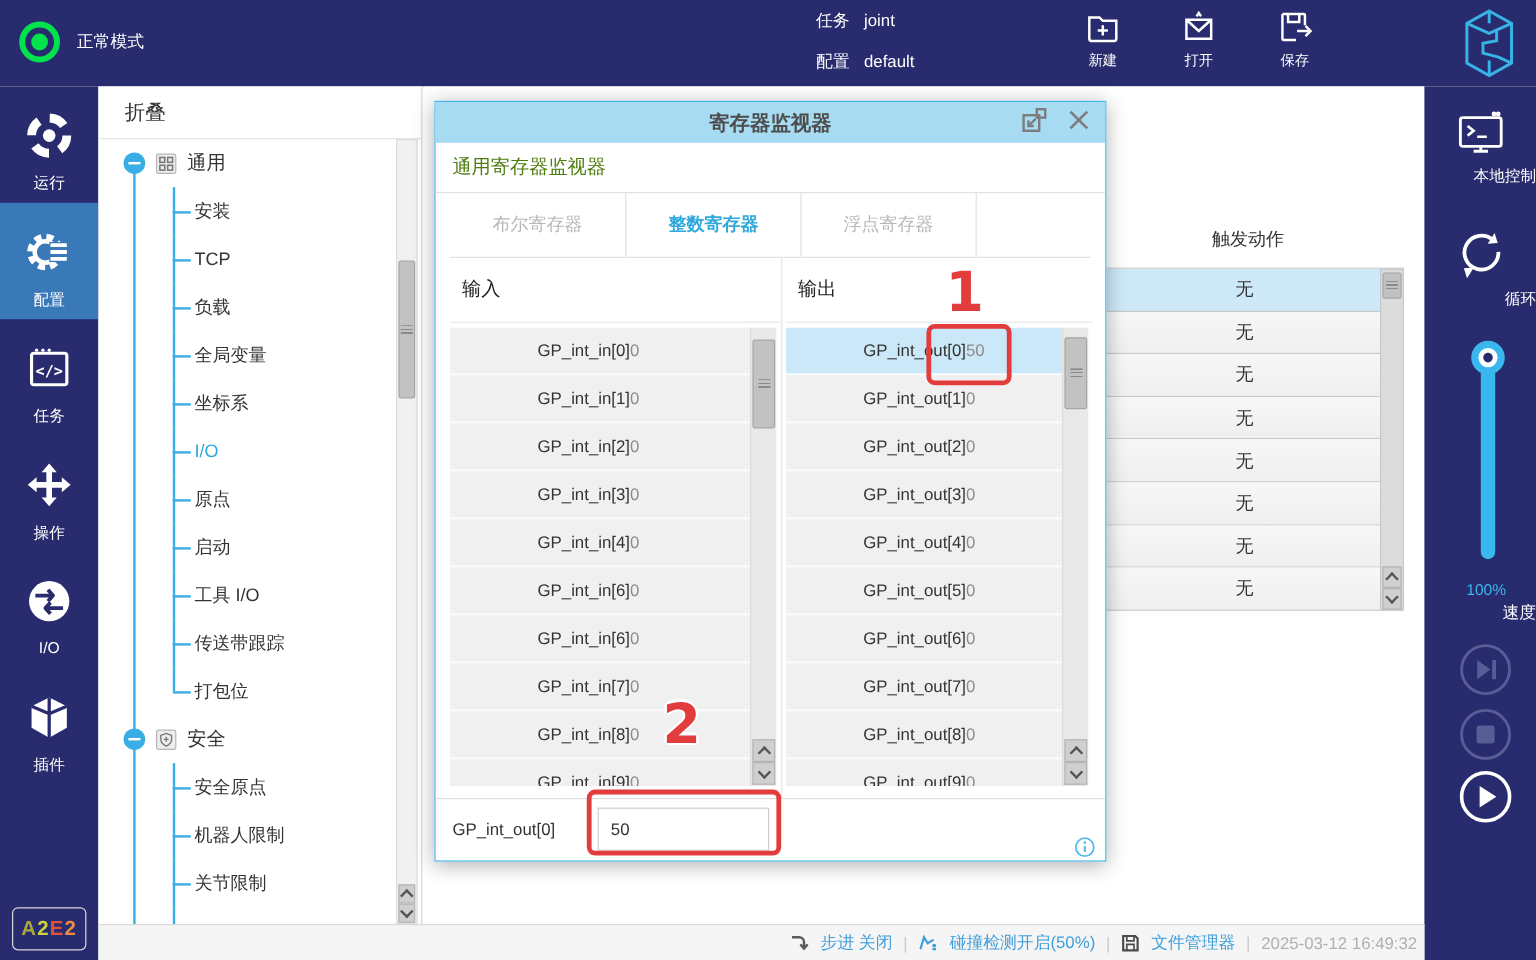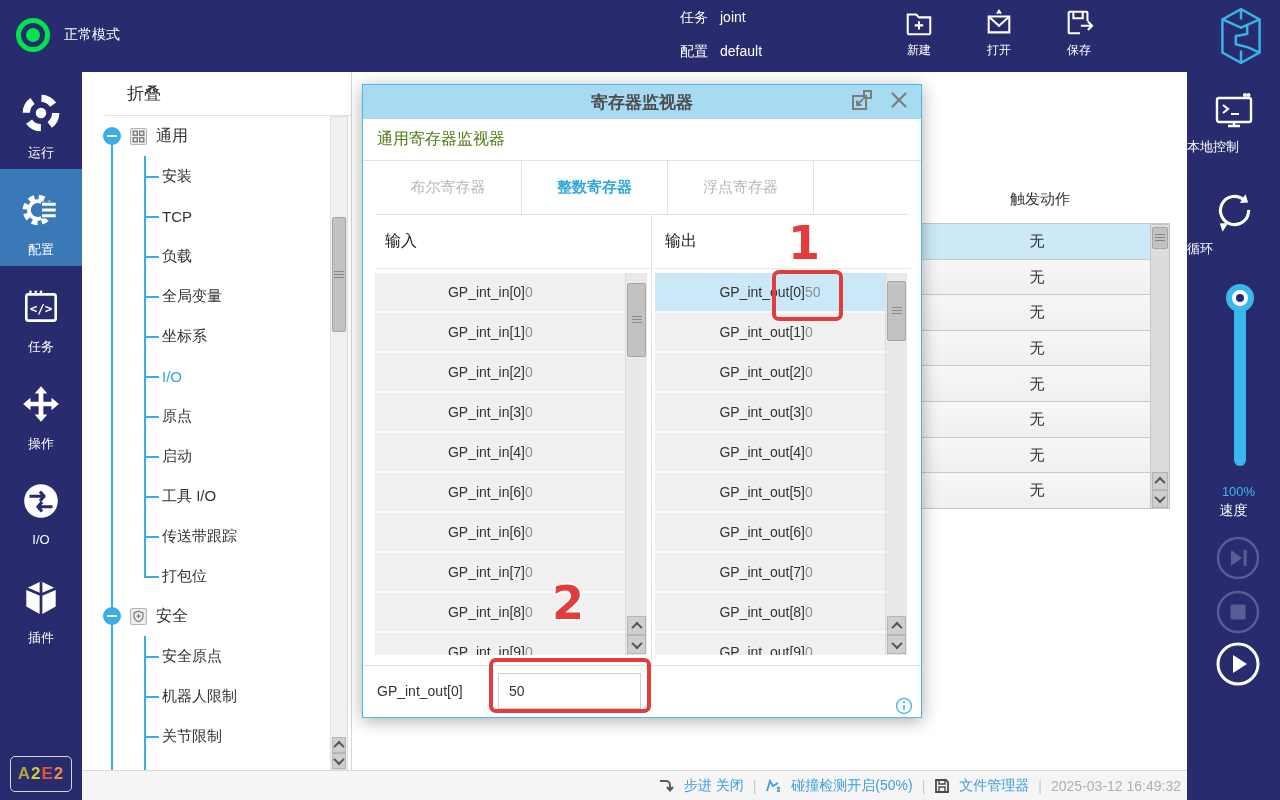--- a/index.html
+++ b/index.html
@@ -20,21 +20,21 @@
   .logo { position:absolute; left:1214px; top:5px; width:54px; height:62px; }
 
   
   .lsb { position:absolute; left:0; top:72px; width:82px; height:728px; background:#282b6d; }
   .lsb-item { width:82px; height:97px; display:flex; flex-direction:column; align-items:center; padding-top:20px; color:#fff; font-size:13px; cursor:pointer; }
   .lsb-item.active { background:#3a79b8; }
   .lsb-item svg { margin-bottom:7px; }
   .badge { position:absolute; left:10px; top:684px; width:62px; height:36px; border:1px solid #d8d8d8; border-radius:5px; display:flex; align-items:center; justify-content:center; font-size:17px; font-weight:bold; letter-spacing:1px; }
 
   
-  .tree-panel { position:absolute; left:82px; top:72px; width:270px; height:698px; background:#fff; border-right:1px solid #d6d6d6; overflow:hidden;padding-left:23px; }
+  .tree-panel { position:absolute; left:82px; top:72px; width:270px; height:698px; background:#fff; border-right:1px solid #d6d6d6; overflow:hidden; }
   .tree-header { height:44px; border-bottom:1px solid #e3e3e3; display:flex; align-items:center; padding-left:22px; font-size:17px; color:#333; }
   .tree { position:absolute; left:0; top:44px; right:22px; bottom:0; overflow:hidden; }
   .trunk { position:absolute; left:29px; top:22px; bottom:0; width:2px; background:#3aaee4; }
   .troot { position:relative; height:40px; display:flex; align-items:center; gap:9px; padding-left:21px; }
   .minus-circle { width:18px; height:18px; border-radius:50%; background:#3aaee4; position:relative; flex:none; z-index:1; }
   .minus-circle::after { content:''; position:absolute; left:4px; top:8px; width:10px; height:2px; background:#fff; }
   .ticon { width:17px; height:17px; background:#ededed; border:1px solid #b5b5b5; border-radius:2px; display:flex; align-items:center; justify-content:center; flex:none; }
   .troot-label { font-size:16px; color:#333; }
   .tchildren { list-style:none; margin-left:62px; }
   .tnode { position:relative; height:40px; display:flex; align-items:center; padding-left:18px; font-size:15px; color:#333; cursor:pointer; }
@@ -92,27 +92,27 @@
   .info-icon { position:absolute; right:8px; bottom:4px; width:18px; height:18px; }
 
   
   .ann { position:absolute; z-index:30; }
   .ann-box { border:4px solid #e23c3c; border-radius:7px; }
   .ann-num { color:#e23c3c; font-weight:bold; font-size:46px; font-family:"DejaVu Sans",sans-serif;
       text-shadow:-2px 0 #fff,2px 0 #fff,0 -2px #fff,0 2px #fff,-1px -1px #fff,1px 1px #fff,-1px 1px #fff,1px -1px #fff; }
 
   
   .rsb { position:absolute; left:1187px; top:72px; width:93px; height:728px; background:#282b6d; }
-  .rsb-item { position:absolute; left:0; width:93px; text-align:left; color:#fff; font-size:13px; }
+  .rsb-item { position:absolute; left:0; width:93px; text-align:right; color:#fff; font-size:13px; }
   .rsb-item svg { display:block; margin:0 auto 4px; }
   .slider-track { position:absolute; left:47px; top:226px; width:12px; height:168px; border-radius:7px; background:#3ab7ed; }
   .slider-handle { position:absolute; left:39px; top:212px; width:28px; height:28px; border-radius:50%; border:6px solid #3ab7ed; background:#fff; cursor:pointer; }
   .slider-handle::after { content:''; position:absolute; left:50%; top:50%; width:8px; height:8px; margin:-4px 0 0 -4px; border-radius:50%; background:#282b6d; }
   .speed-pct { position:absolute; left:0; top:412px; width:103px; text-align:center; color:#3ab7ed; font-size:13px; }
-  .speed-lab { position:absolute; left:0; top:430px; width:93px; text-align:center; color:#fff; font-size:14px; }
+  .speed-lab { position:absolute; left:0; top:430px; width:93px; text-align:right; color:#fff; font-size:14px; }
   .pbtn { position:absolute; left:29px; width:44px; height:44px; cursor:pointer; }
 
   
   .statusbar { position:absolute; left:82px; top:770px; width:1105px; height:30px; background:#f5f5f5; border-top:1px solid #d9d9d9; display:flex; align-items:center; justify-content:flex-end; gap:9px; padding-right:6px; font-size:14px; }
   .sb-blue { color:#3f9edb; }
   .sb-gray { color:#b0b0b0; }
   .sb-sep { color:#c9c9c9; }
   .sb-ico { display:flex; align-items:center; }
 </style>
 </head>

